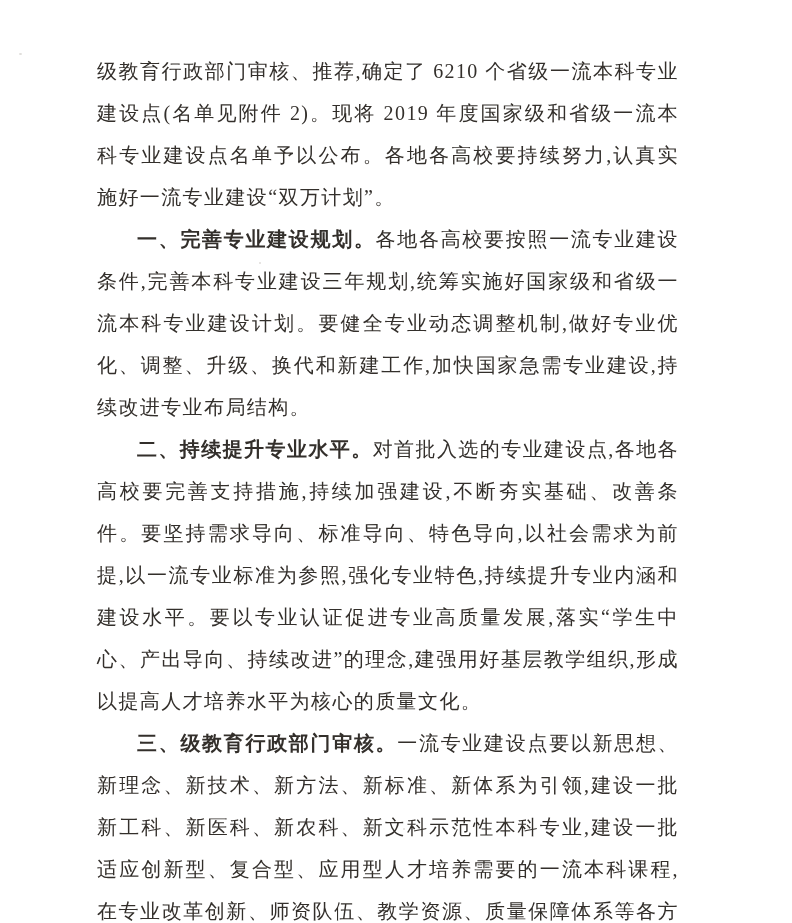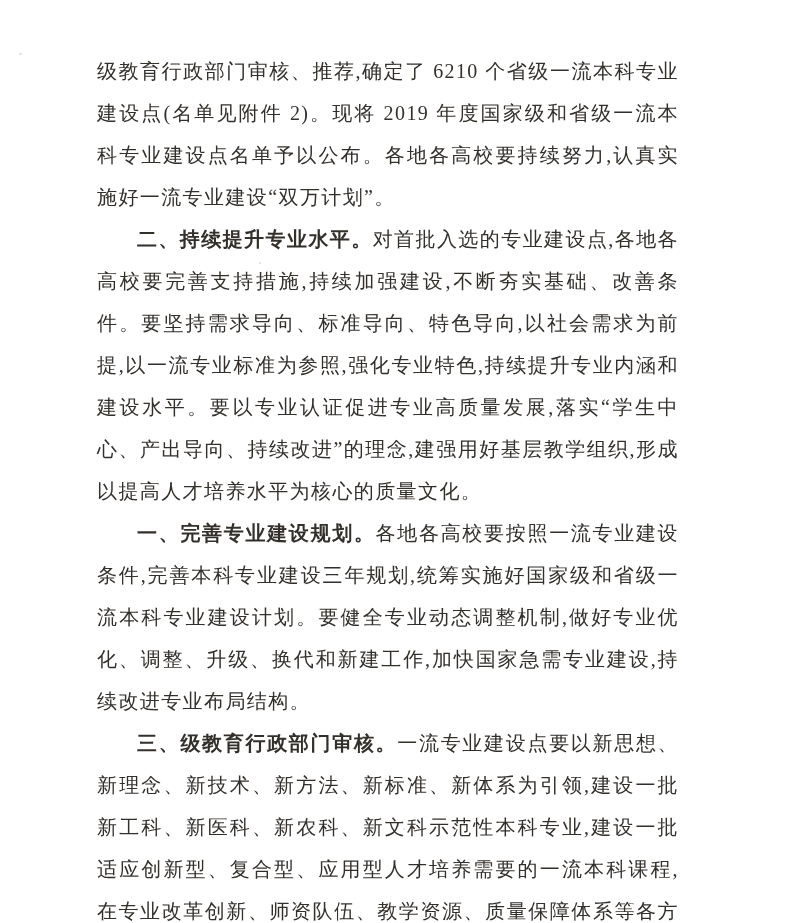--- a/index.html
+++ b/index.html
@@ -49,23 +49,23 @@
   #speck-3 { left: 403px; top: 828px; width: 2px; height: 2px; }
 </style>
 </head>
 <body>
 
 <div class="page">
   <div class="text-block">
 
     <p class="para"><span class="lead"></span><span>级教育行政部门审核、推荐,确定了 6210 个省级一流本科专业建设点(名单见附件 2)。现将 2019 年度国家级和省级一流本科专业建设点名单予以公布。各地各高校要持续努力,认真实施好一流专业建设“双万计划”。</span></p>
 
+    <p class="para indented"><span class="lead">一、完善专业建设规划。</span><span>各地各高校要按照一流专业建设条件,完善本科专业建设三年规划,统筹实施好国家级和省级一流本科专业建设计划。要健全专业动态调整机制,做好专业优化、调整、升级、换代和新建工作,加快国家急需专业建设,持续改进专业布局结构。</span></p>
+
     <p class="para indented"><span class="lead">二、持续提升专业水平。</span><span>对首批入选的专业建设点,各地各高校要完善支持措施,持续加强建设,不断夯实基础、改善条件。要坚持需求导向、标准导向、特色导向,以社会需求为前提,以一流专业标准为参照,强化专业特色,持续提升专业内涵和建设水平。要以专业认证促进专业高质量发展,落实“学生中心、产出导向、持续改进”的理念,建强用好基层教学组织,形成以提高人才培养水平为核心的质量文化。</span></p>
-
-    <p class="para indented"><span class="lead">一、完善专业建设规划。</span><span>各地各高校要按照一流专业建设条件,完善本科专业建设三年规划,统筹实施好国家级和省级一流本科专业建设计划。要健全专业动态调整机制,做好专业优化、调整、升级、换代和新建工作,加快国家急需专业建设,持续改进专业布局结构。</span></p>
 
     <p class="para indented"><span class="lead">三、级教育行政部门审核。</span><span>一流专业建设点要以新思想、新理念、新技术、新方法、新标准、新体系为引领,建设一批新工科、新医科、新农科、新文科示范性本科专业,建设一批适应创新型、复合型、应用型人才培养需要的一流本科课程,在专业改革创新、师资队伍、教学资源、质量保障体系等各方面发挥示范辐射作用。</span></p>
 
   </div>
 
   <div class="speck" id="speck-1"></div>
   <div class="speck" id="speck-2"></div>
   <div class="speck" id="speck-3"></div>
 </div>
 

